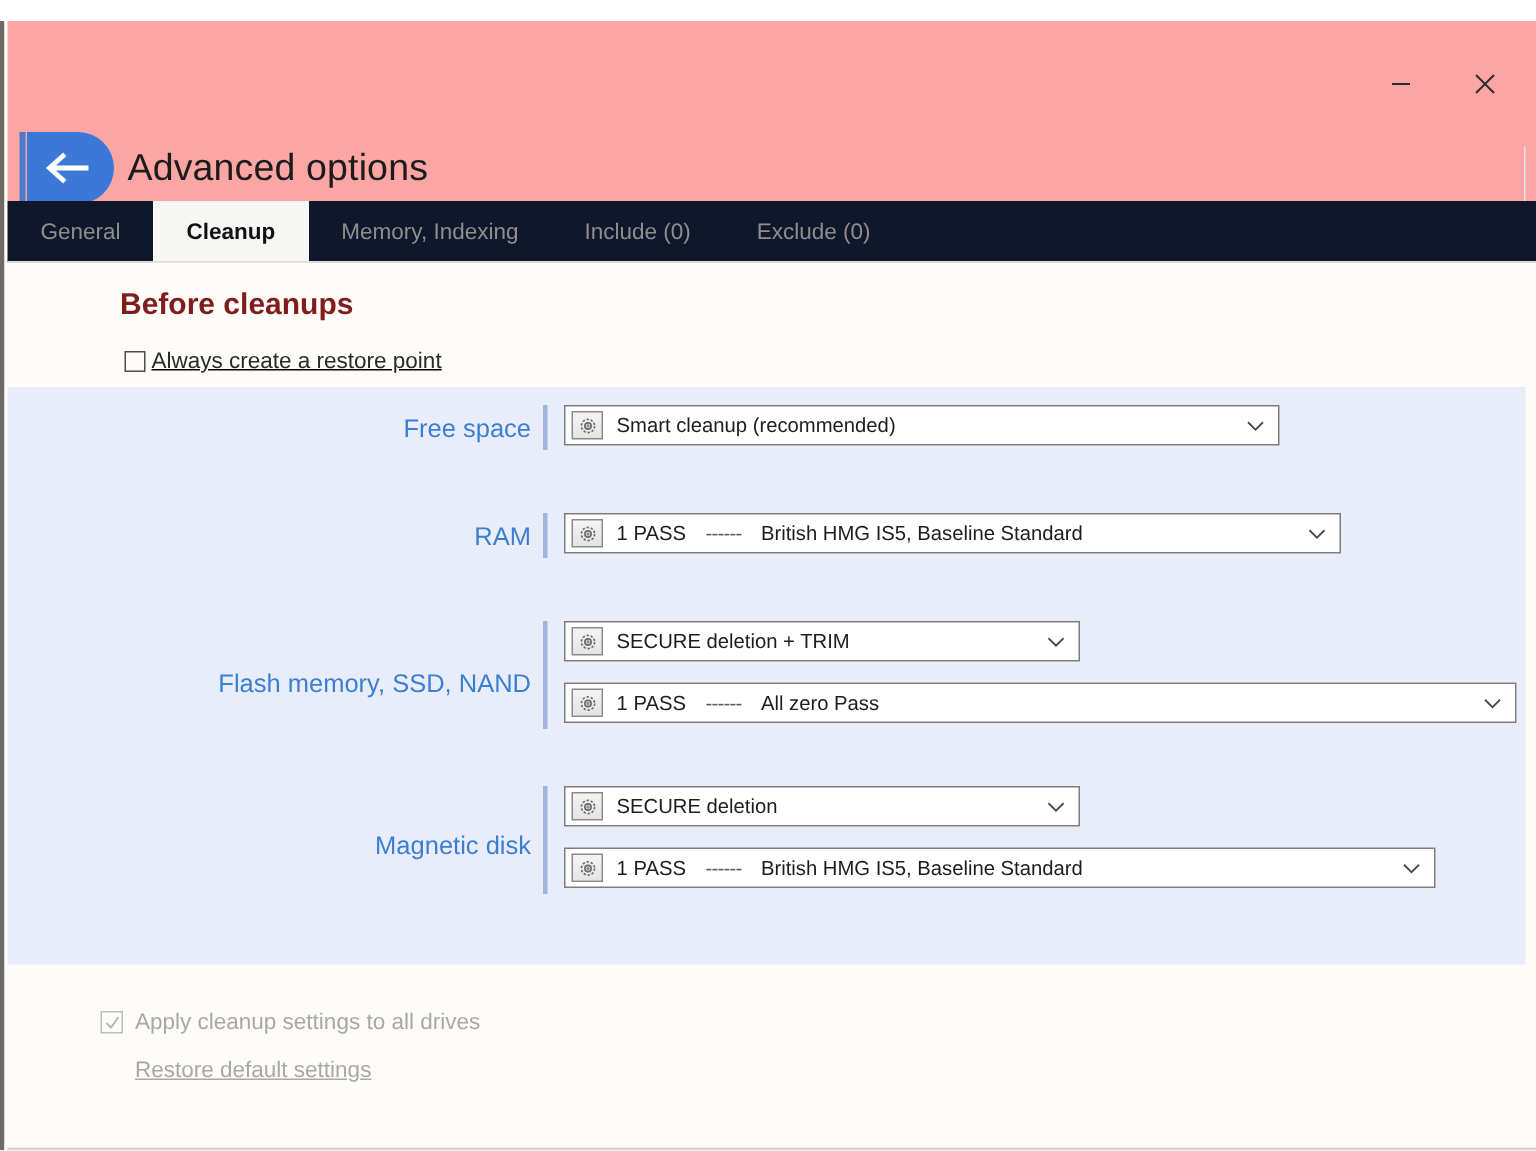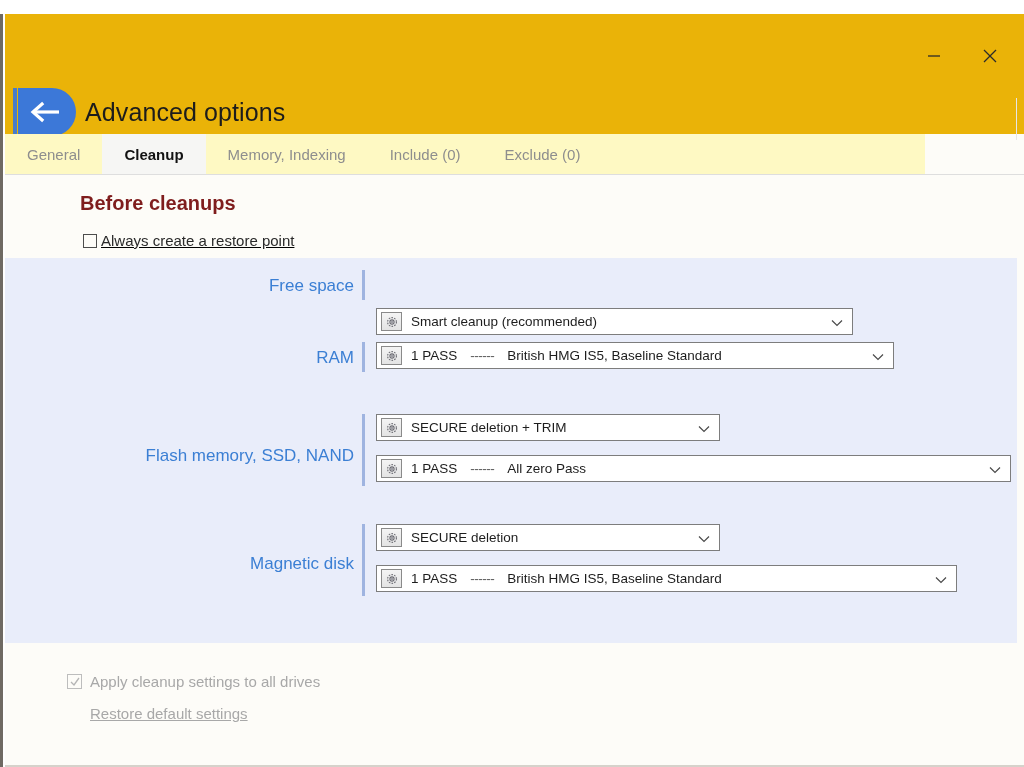--- a/index.html
+++ b/index.html
@@ -34,21 +34,21 @@
     position: absolute;
     left: 3px; top: 14px;
     width: 2px; height: 753px;
     background: #ffffff;
   }
   
   .titlebar {
     position: absolute;
     left: 5px; top: 14px;
     width: 1019px; height: 120px;
-    background: #eab308;
+    background: #fca5a5;
   }
   .winbtns {
     position: absolute;
     right: 6px; top: 22px;
     display: flex;
     align-items: center;
   }
   .winbtn {
     width: 56px; height: 40px;
     display: flex;
@@ -93,22 +93,22 @@
     position: absolute;
     left: 1011px; top: 84px;
     width: 1px; height: 42px;
     background: #e6e6e6;
   }
 
   
   .tabstrip {
     position: absolute;
     left: 5px; top: 134px;
-    width: 920px; height: 41px;
-    background: #fef9c3;
+    width: 1019px; height: 41px;
+    background: #0f172a;
     display: flex;
     align-items: stretch;
   }
   .tab {
     display: flex;
     align-items: center;
     justify-content: center;
     padding: 0 22px;
     font-size: 15px;
     color: #8e8e8e;
@@ -300,21 +300,21 @@
     <div class="section-title">Before cleanups</div>
 
     <div class="restore-check">
       <span class="cbox"></span>
       <span class="lbl">Always create a restore point</span>
     </div>
 
     <div class="bluepanel" id="bluepanel">
         <div class="rowlabel" style="position: absolute; right: 663px; top: 14px; color: rgb(59, 127, 212);">Free space</div>
         <div style="position: absolute; left: 357px; top: 12px; width: 3px; height: 30px; background: rgb(159, 180, 224);"></div>
-        <div class="combo" style="position: absolute; left: 371px; top: 12px; width: 477px; margin-top: 38px;">
+        <div class="combo" style="position: absolute; left: 371px; top: 12px; width: 477px;">
           <span class="gear">
             <svg width="14" height="14" viewBox="0 0 14 14">
               <g fill="none" stroke="#6b6b72" stroke-width="1.1">
                 <circle cx="7" cy="7" r="2.1"></circle>
                 <circle cx="7" cy="7" r="4.4" stroke-dasharray="1.6 1.2"></circle>
               </g>
               <circle cx="7" cy="7" r="1.1" fill="#8d8d95"></circle>
             </svg>
           </span>
           <span class="ctext">Smart cleanup (recommended)</span>

